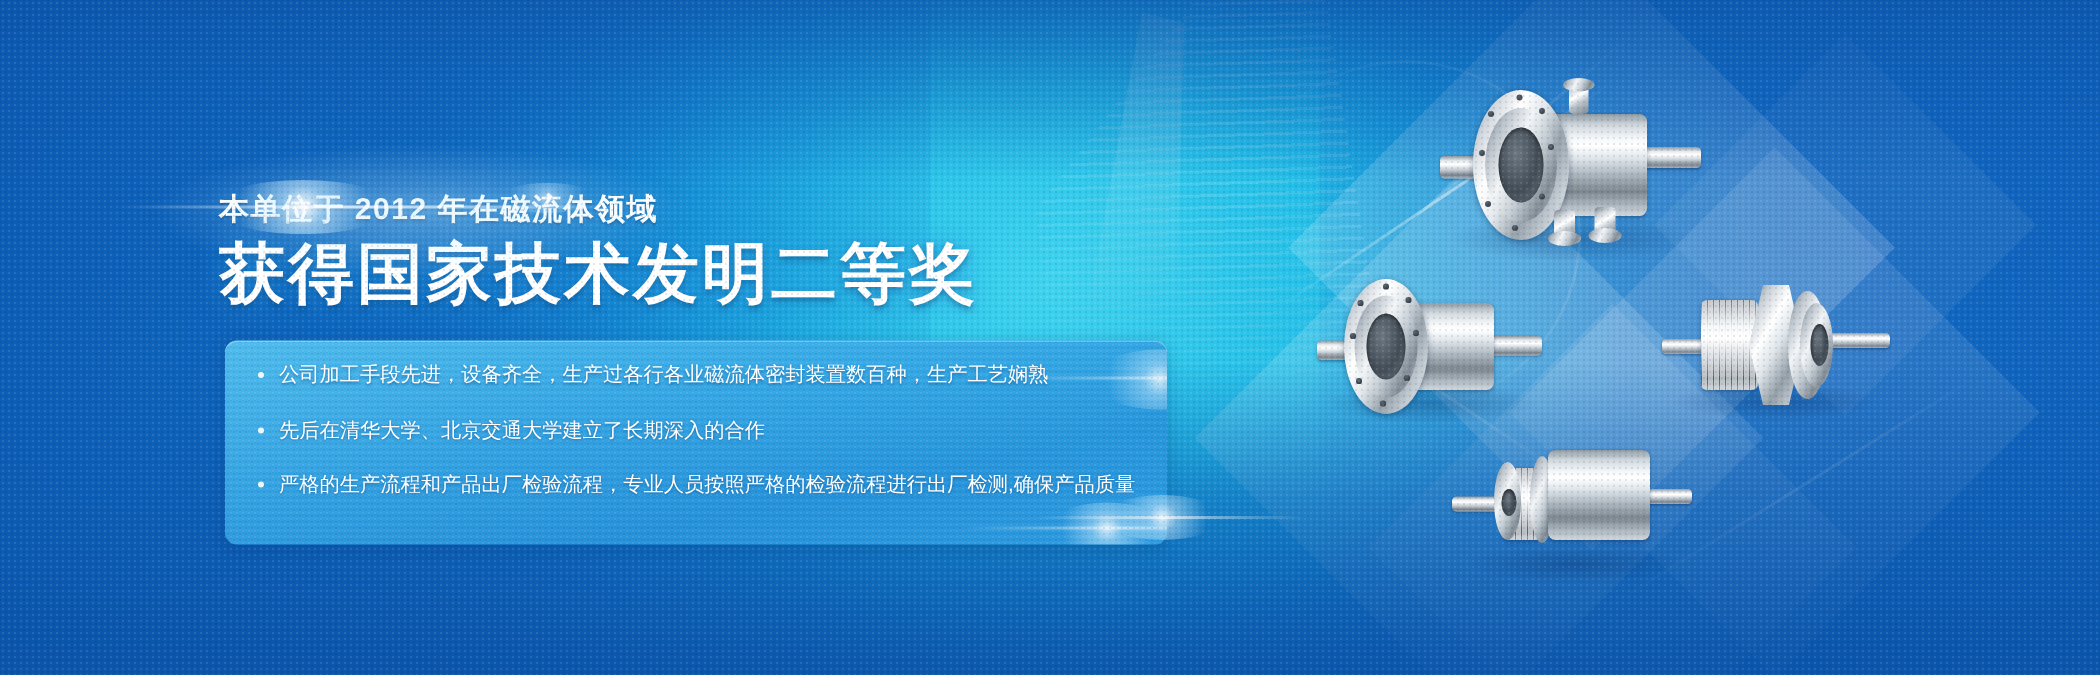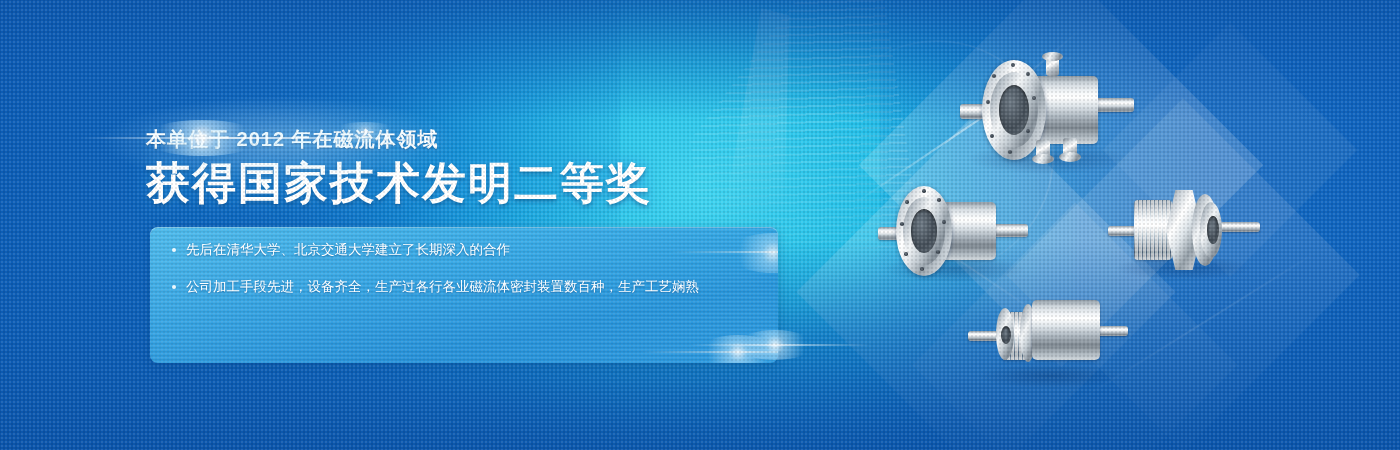--- a/index.html
+++ b/index.html
@@ -281,25 +281,29 @@
   <div class="copy">
     <p class="subtitle">本单位于 2012 年在磁流体领域</p>
     <h1 class="headline">获得国家技术发明二等奖</h1>
   </div>
 
   <div class="panel">
     <div class="halftone"></div>
     <ul class="panel-list">
       <li>
         <span class="dot"></span>
+        <span>公司加工手段先进，设备齐全，生产过各行各业磁流体密封装置数百种，生产工艺娴熟</span>
+      </li>
+      <li>
+        <span class="dot"></span>
         <span>先后在清华大学、北京交通大学建立了长期深入的合作</span>
       </li>
       <li>
         <span class="dot"></span>
-        <span>公司加工手段先进，设备齐全，生产过各行各业磁流体密封装置数百种，生产工艺娴熟</span>
+        <span>严格的生产流程和产品出厂检验流程，专业人员按照严格的检验流程进行出厂检测,确保产品质量</span>
       </li>
     </ul>
     <div class="flare flare-core" style="left:578px;top:6px;width:90px;height:40px;opacity:.8;"></div>
     <div class="flare flare-bar" style="left:520px;top:24px;width:200px;opacity:.7;"></div>
     <div class="flare flare-core" style="left:548px;top:108px;width:80px;height:34px;opacity:.85;"></div>
     <div class="flare flare-bar" style="left:490px;top:124px;width:210px;opacity:.75;"></div>
   </div>
 
   <div class="flare flare-glow" style="left:100px;top:96px;width:360px;height:90px;"></div>
   <div class="flare flare-core" style="left:142px;top:120px;width:120px;height:36px;"></div>

